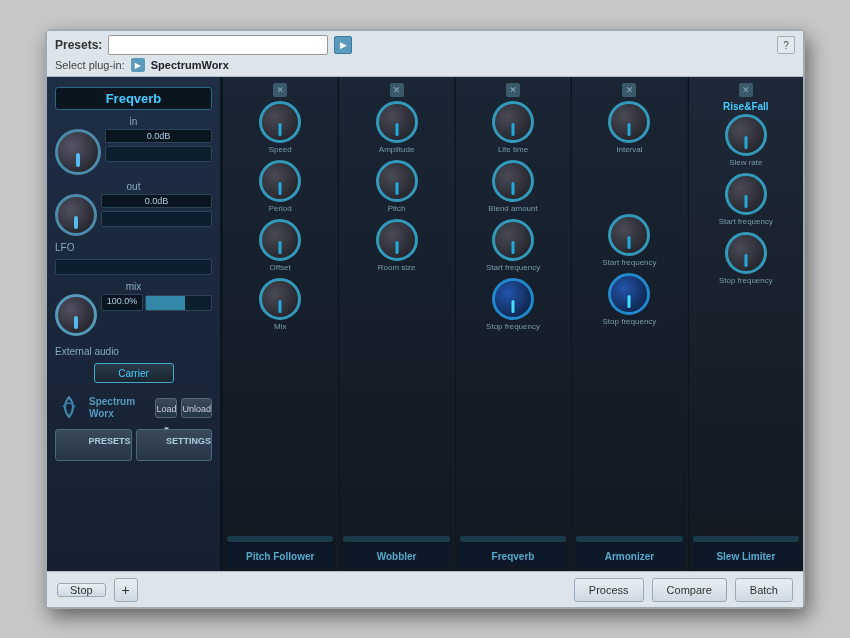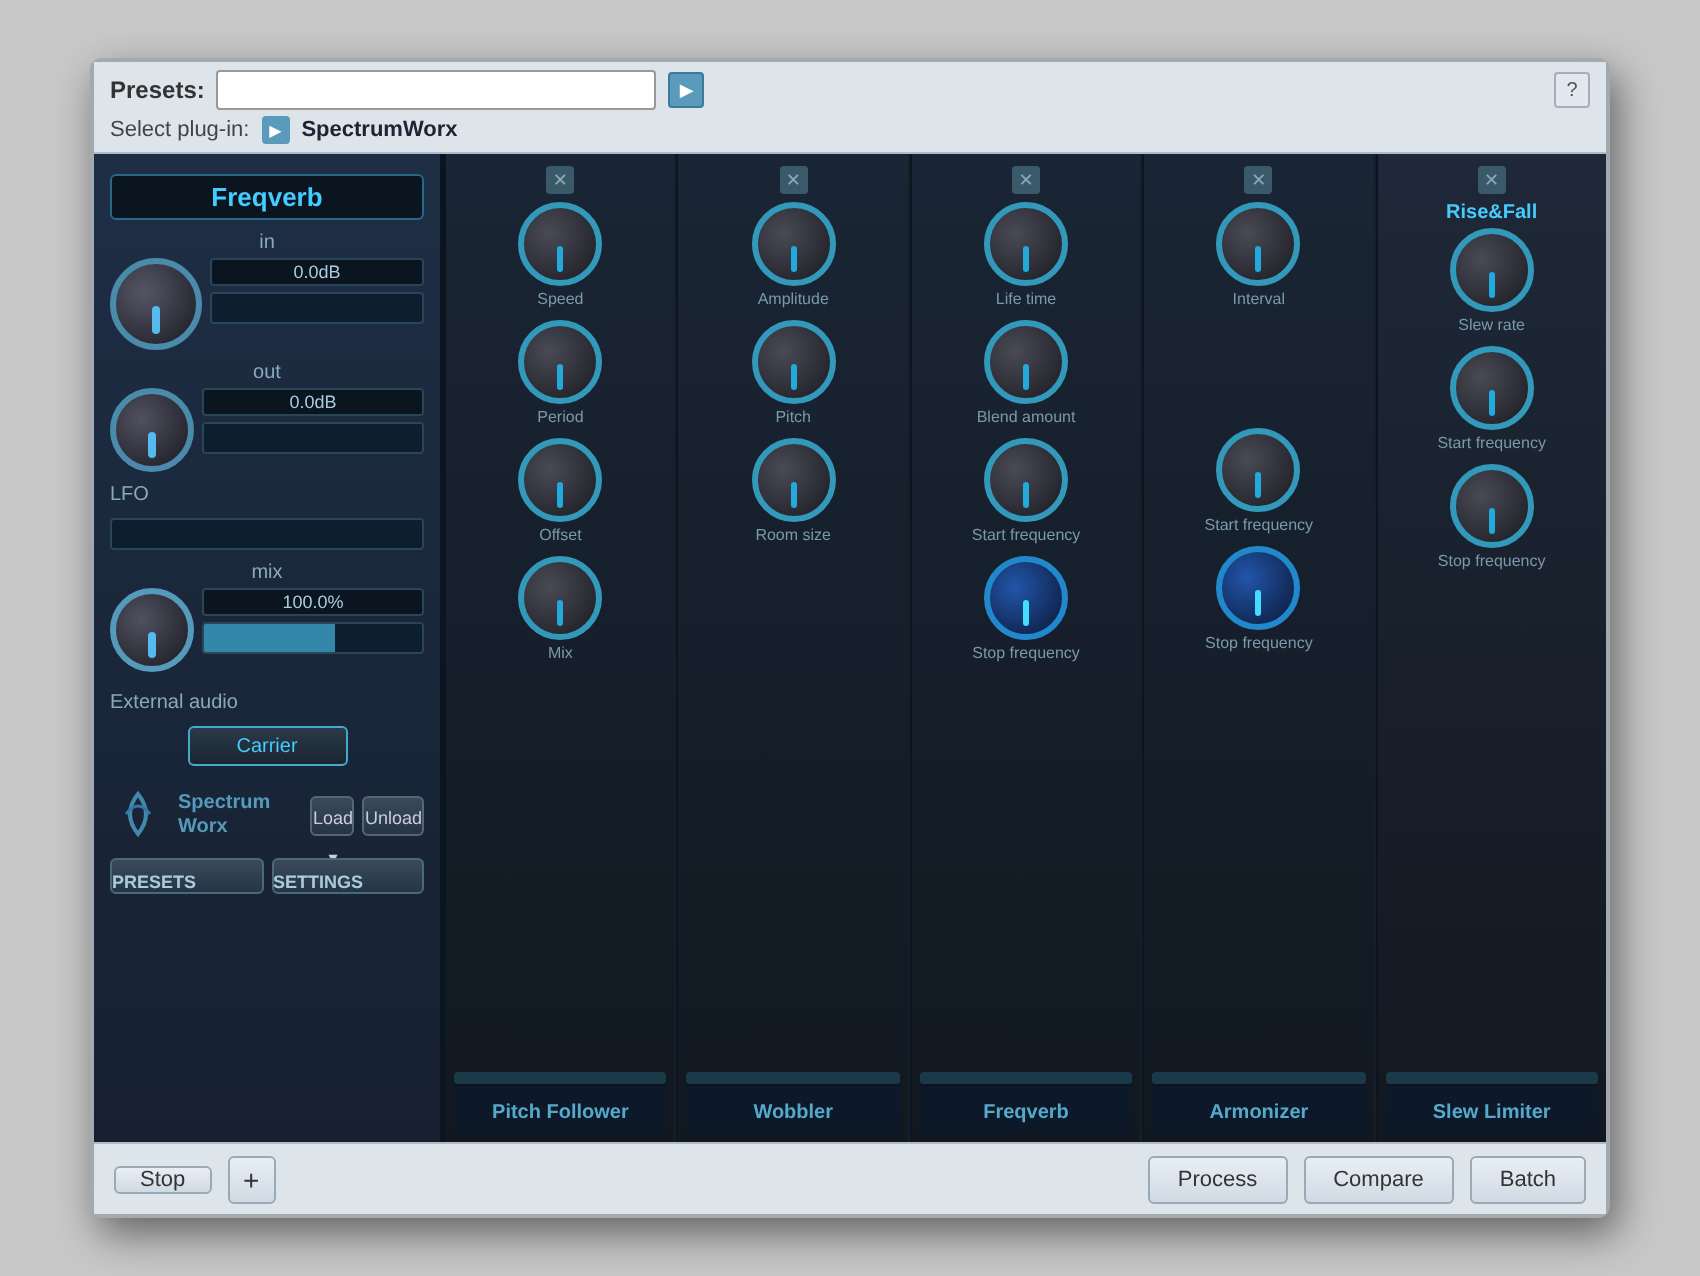--- a/index.html
+++ b/index.html
@@ -245,28 +245,28 @@
       cursor: pointer;
     }
 
     .presets-settings-row {
       display: flex;
       gap: 4px;
     }
 
     .presets-btn, .settings-btn {
       flex: 1;
-      height: 18px;
+      height: 32px;
       background: linear-gradient(180deg, #3a4a5a, #253545);
       border: 1px solid #4a6a7a;
       border-radius: 3px;
       color: #aaccdd;
       font-size: 9px;
       font-weight: bold;
-      text-align: left;
+      text-align: right;
       line-height: 22px;
       cursor: pointer;
     }
 
     
     .effects-panel {
       flex: 1;
       display: flex;
       flex-direction: column;
       background: #161e2a;
@@ -550,21 +550,21 @@
         </div>
       </div>
 
       <div class="lfo-label">LFO</div>
       <div class="text-field"></div>
 
       <div class="out-section">
         <div class="section-label">mix</div>
         <div class="section-row">
           <div class="mid-knob" style="border-color:#5599bb;"></div>
-          <div style="display:flex;flex-direction:column;gap:2px;flex:1">
+          <div style="display:flex;flex-direction:row;gap:2px;flex:1">
             <div class="knob-value">100.0%</div>
             <div class="slider-field" style="background:linear-gradient(90deg,#3388aa 60%,#0d1e2e 60%);"></div>
           </div>
         </div>
       </div>
 
       <div class="external-audio-label">External audio</div>
       <div class="carrier-btn">Carrier</div>
 
       <div class="logo-area">

